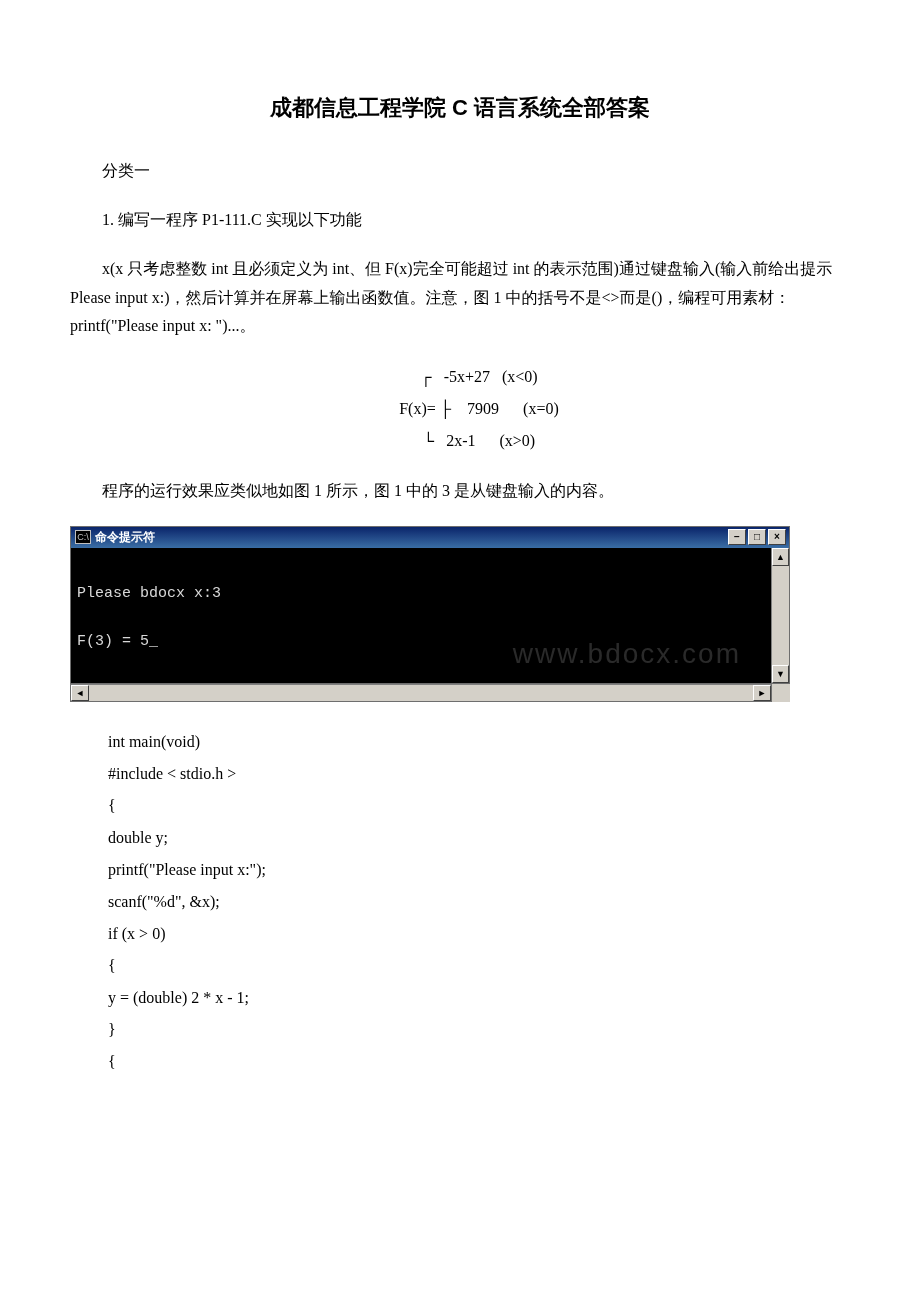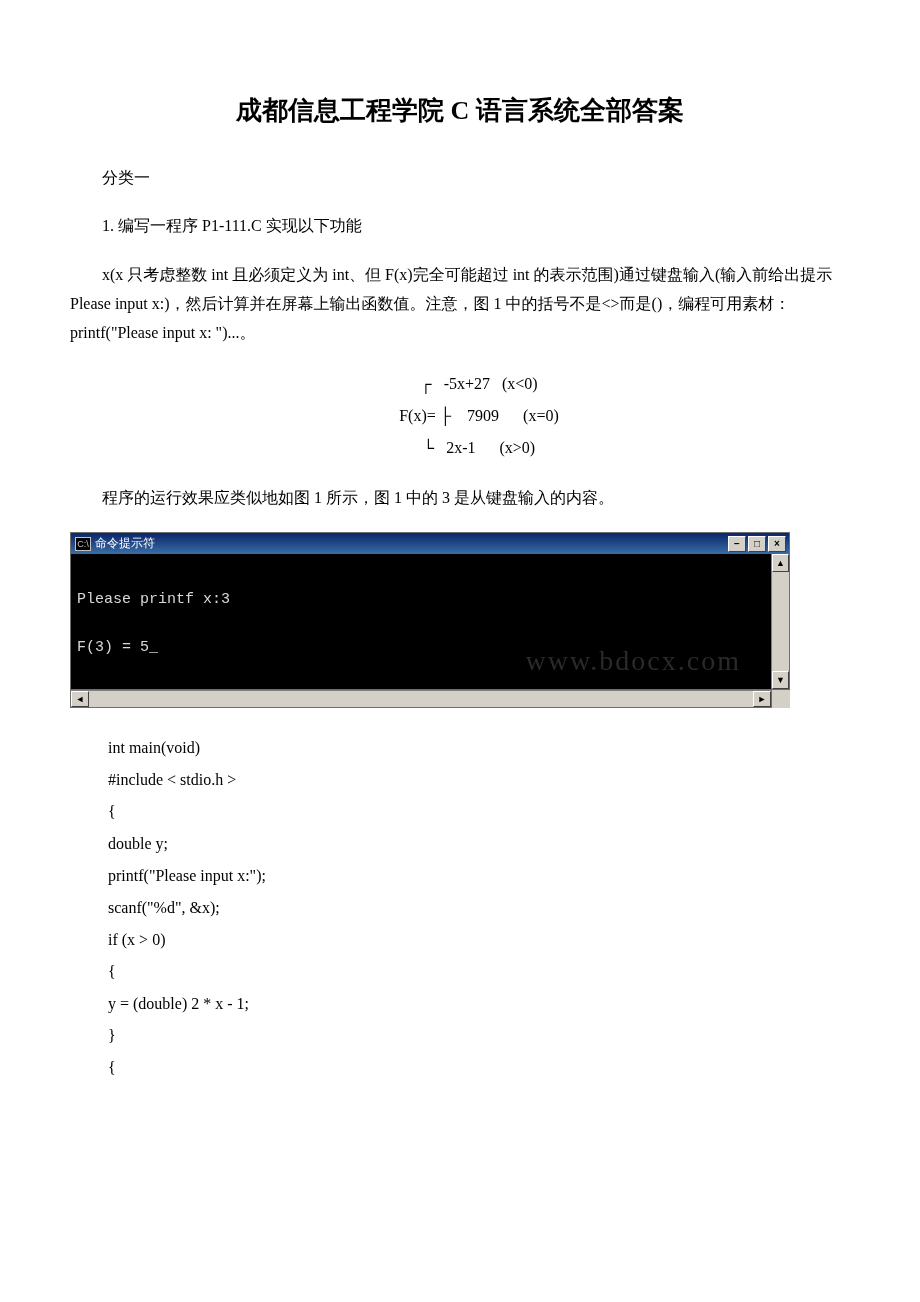--- a/index.html
+++ b/index.html
@@ -7,24 +7,24 @@
       background: #ffffff;
       font-family: "SimSun", "宋体", serif;
       font-size: 16px;
       color: #000;
       width: 920px;
       padding: 90px 70px 60px 70px;
       line-height: 1.6;
     }
     .title {
       text-align: center;
-      font-size: 26px;
+      font-size: 22px;
       font-weight: bold;
       margin-bottom: 32px;
-      font-family: Liberation Serif, serif;
+      font-family: Liberation Sans, sans-serif;
     }
     .para {
       margin-bottom: 20px;
       text-indent: 2em;
       line-height: 1.8;
     }
     .piecewise {
       margin: 12px 0 20px 38px;
       font-family: "Times New Roman", serif;
       line-height: 2.0;
@@ -56,21 +56,21 @@
       display: flex;
       align-items: center;
       justify-content: center;
       font-size: 9px;
       color: #c0c0c0;
       font-family: sans-serif;
     }
     .cw-title {
       color: #fff;
       font-size: 12px;
-      font-weight: normal;
+      font-weight: bold;
       font-family: "SimSun", "宋体", sans-serif;
     }
     .cw-btns { display: flex; gap: 2px; padding-right: 3px; }
     .cw-btn {
       width: 18px; height: 16px;
       background: #d4d0c8;
       border: 1px solid #fff;
       border-right-color: #404040;
       border-bottom-color: #404040;
       font-size: 10px;
@@ -97,21 +97,21 @@
       white-space: pre;
       position: relative;
     }
     .watermark {
       position: absolute;
       right: 30px;
       bottom: 6px;
       font-size: 28px;
       color: #2a2a2a;
       letter-spacing: 2px;
-      font-family: Liberation Serif, serif;
+      font-family: Liberation Sans, sans-serif;
     }
     .cw-vsb {
       width: 18px;
       background: #d4d0c8;
       display: flex;
       flex-direction: column;
       justify-content: space-between;
       border-left: 1px solid #808080;
     }
     .cw-vsb-btn {
@@ -180,21 +180,21 @@
       <div class="cw-title">命令提示符</div>
     </div>
     <div class="cw-btns">
       <div class="cw-btn">−</div>
       <div class="cw-btn">□</div>
       <div class="cw-btn">×</div>
     </div>
   </div>
   <div class="cw-body">
     <div class="cw-content">
-<span>Please printf x:3</span>
+<span>Please bdocx x:3</span>
 
 <span>F(3) = 5</span><span class="cursor"></span>
       <div class="watermark">www.bdocx.com</div>
     </div>
     <div class="cw-vsb">
       <div class="cw-vsb-btn">▲</div>
       <div class="cw-vsb-btn">▼</div>
     </div>
   </div>
   <div class="cw-bottomrow">

